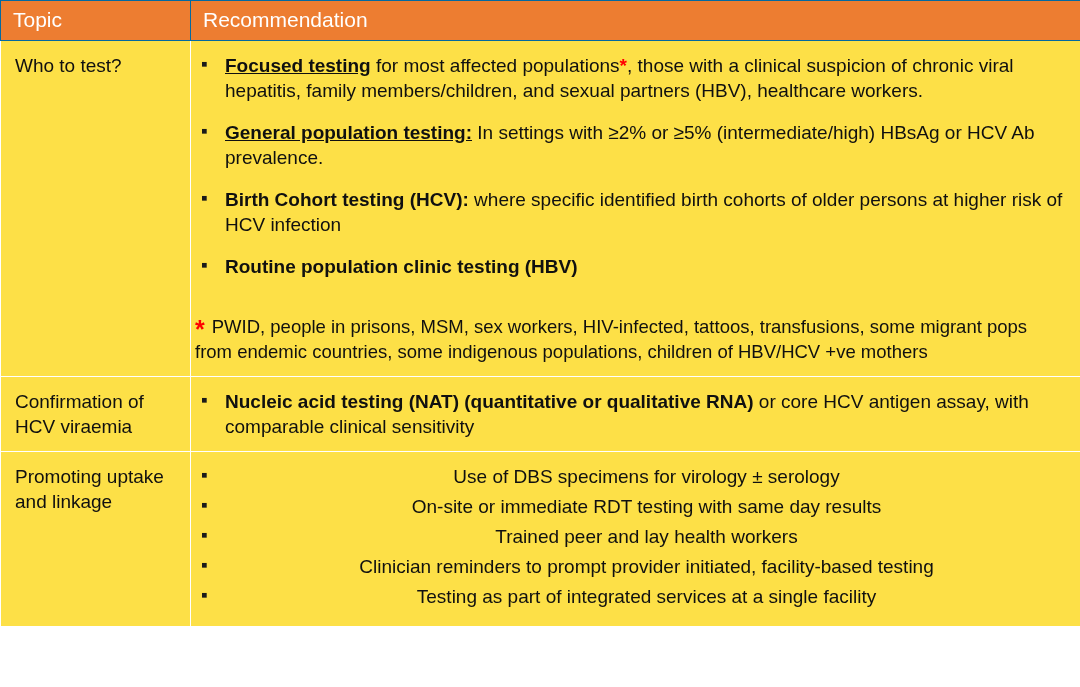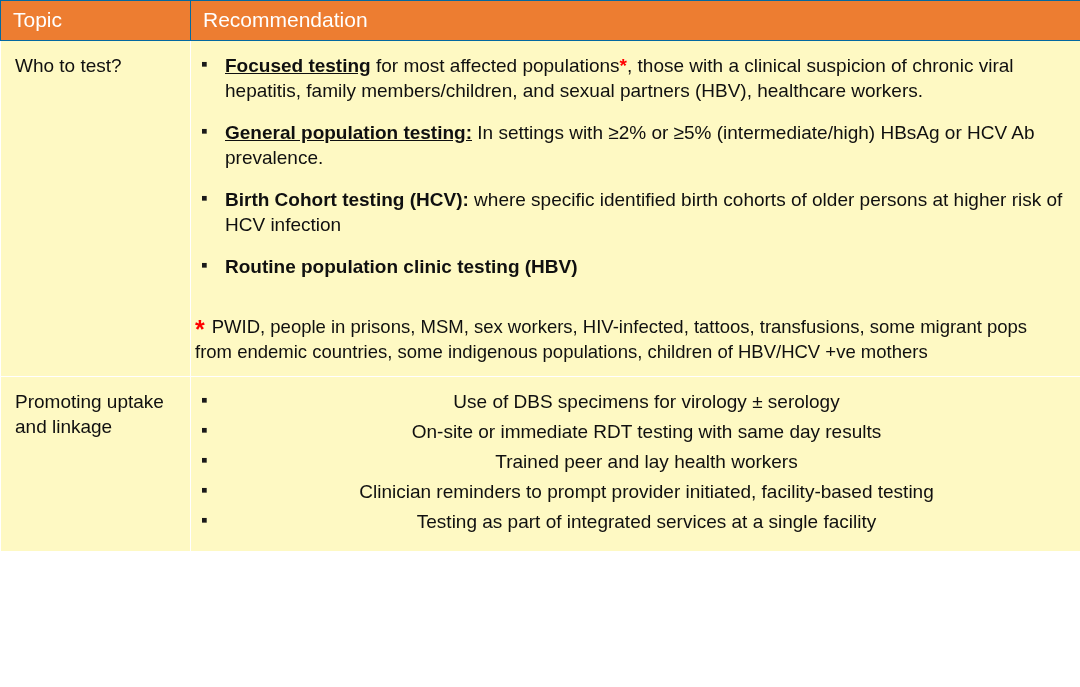--- a/index.html
+++ b/index.html
@@ -26,21 +26,21 @@
     background: #ED7D31;
     color: #ffffff;
     font-size: 21px;
     font-weight: normal;
     text-align: left;
     padding: 7px 12px 8px 12px;
     border: 1px solid #0369a1;
     vertical-align: middle;
   }
   tbody td {
-    background: #fef9c3;
+    background: #fde047;
     border: 1px solid #ffffff;
     vertical-align: top;
     padding: 12px 12px 12px 14px;
     font-size: 19px;
     line-height: 1.32;
   }
   tbody td.topic {
     font-size: 19px;
     line-height: 1.32;
   }
@@ -127,20 +127,30 @@
             <span class="b">Routine population clinic testing (HBV)</span><span></span>
           </li>
         </ul>
         <div class="footnote">
           <span class="bigstar">*</span><span>PWID, people in prisons, MSM, sex workers, HIV-infected, tattoos, transfusions, some migrant pops from endemic countries, some indigenous populations, children of HBV/HCV +ve mothers</span>
         </div>
       </td>
     </tr>
 
 
+    <tr>
+      <td class="topic">Confirmation of HCV viraemia</td>
+      <td class="rec">
+        <ul class="bullets">
+          <li>
+            <span class="b">Nucleic acid testing (NAT) (quantitative or qualitative RNA)</span><span> or core HCV antigen assay, with comparable clinical sensitivity</span>
+          </li>
+        </ul>
+      </td>
+    </tr>
 
     <tr>
       <td class="topic">Promoting uptake and linkage</td>
       <td class="rec">
         <ul class="bullets tight">
           <li><span>Use of DBS specimens for virology ± serology</span></li>
           <li><span>On-site or immediate RDT testing with same day results</span></li>
           <li><span>Trained peer and lay health workers</span></li>
           <li><span>Clinician reminders to prompt provider initiated, facility-based testing</span></li>
           <li><span>Testing as part of integrated services at a single facility</span></li>

